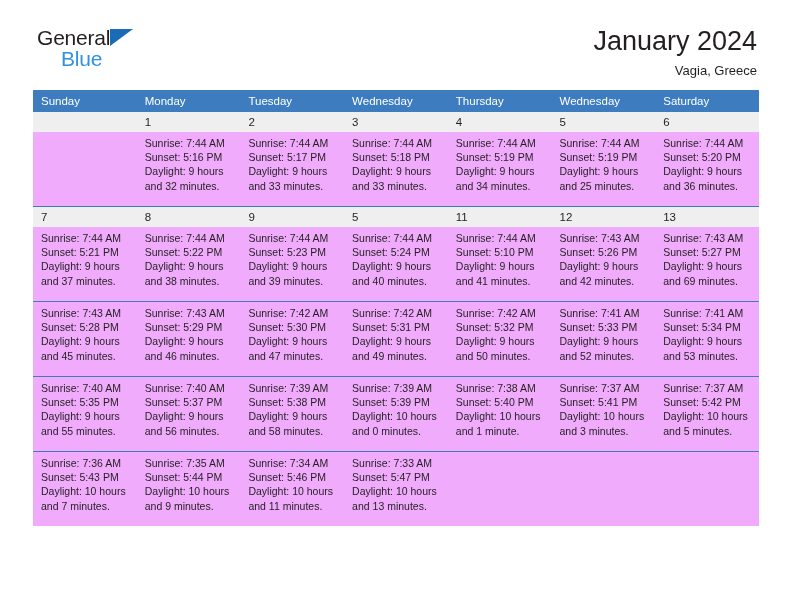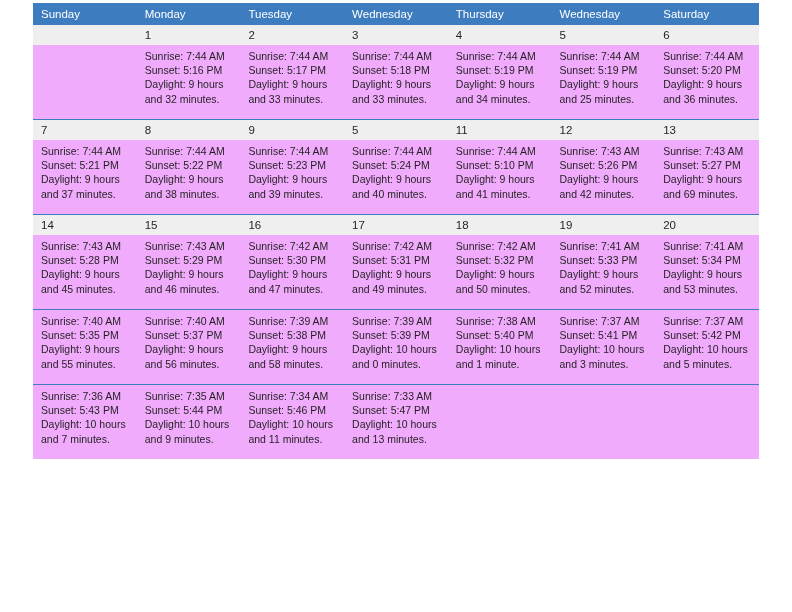--- a/index.html
+++ b/index.html
@@ -83,21 +83,21 @@
     line-height: 20px;
     margin-top: 5px;
     white-space: nowrap;
   }
 
   
   .calendar {
     width: 726px;
     border-collapse: collapse;
     table-layout: fixed;
-    margin-top: 3px;
+    margin-top: 20px;
   }
 
   .calendar th {
     background: #3c7cbf;
     color: #ffffff;
     font-size: 11.5px;
     font-weight: normal;
     text-align: left;
     padding: 5px 0 5px 8px;
     height: 11px;
@@ -133,20 +133,34 @@
     border: none;
   }
 
   .line { display: block; white-space: nowrap; }
 </style>
 </head>
 <body>
 
 <div class="page">
 
+  <div class="header">
+    <div class="brand">
+      <div class="brand-row1">
+        <span class="brand-general">General</span>
+        <span class="brand-triangle"></span>
+      </div>
+      <span class="brand-blue">Blue</span>
+    </div>
+
+    <div class="titlebox">
+      <div class="cal-title">January 2024</div>
+      <div class="cal-subtitle">Vagia, Greece</div>
+    </div>
+  </div>
 
   <table class="calendar">
     <thead>
       <tr>
         <th>Sunday</th>
         <th>Monday</th>
         <th>Tuesday</th>
         <th>Wednesday</th>
         <th>Thursday</th>
         <th>Wednesday</th>
@@ -259,29 +273,20 @@
           <td>
             <span class="line">Sunrise: 7:43 AM</span>
             <span class="line">Sunset: 5:27 PM</span>
             <span class="line">Daylight: 9 hours</span>
             <span class="line">and 69 minutes.</span>
           </td>
         </tr>
         <tr class="week-sep">
           <td colspan="7"></td>
         </tr>
-        <tr class="daynum-row">
-          <td>14</td>
-          <td>15</td>
-          <td>16</td>
-          <td>17</td>
-          <td>18</td>
-          <td>19</td>
-          <td>20</td>
-        </tr>
         <tr class="content-row">
           <td>
             <span class="line">Sunrise: 7:43 AM</span>
             <span class="line">Sunset: 5:28 PM</span>
             <span class="line">Daylight: 9 hours</span>
             <span class="line">and 45 minutes.</span>
           </td>
           <td>
             <span class="line">Sunrise: 7:43 AM</span>
             <span class="line">Sunset: 5:29 PM</span>

